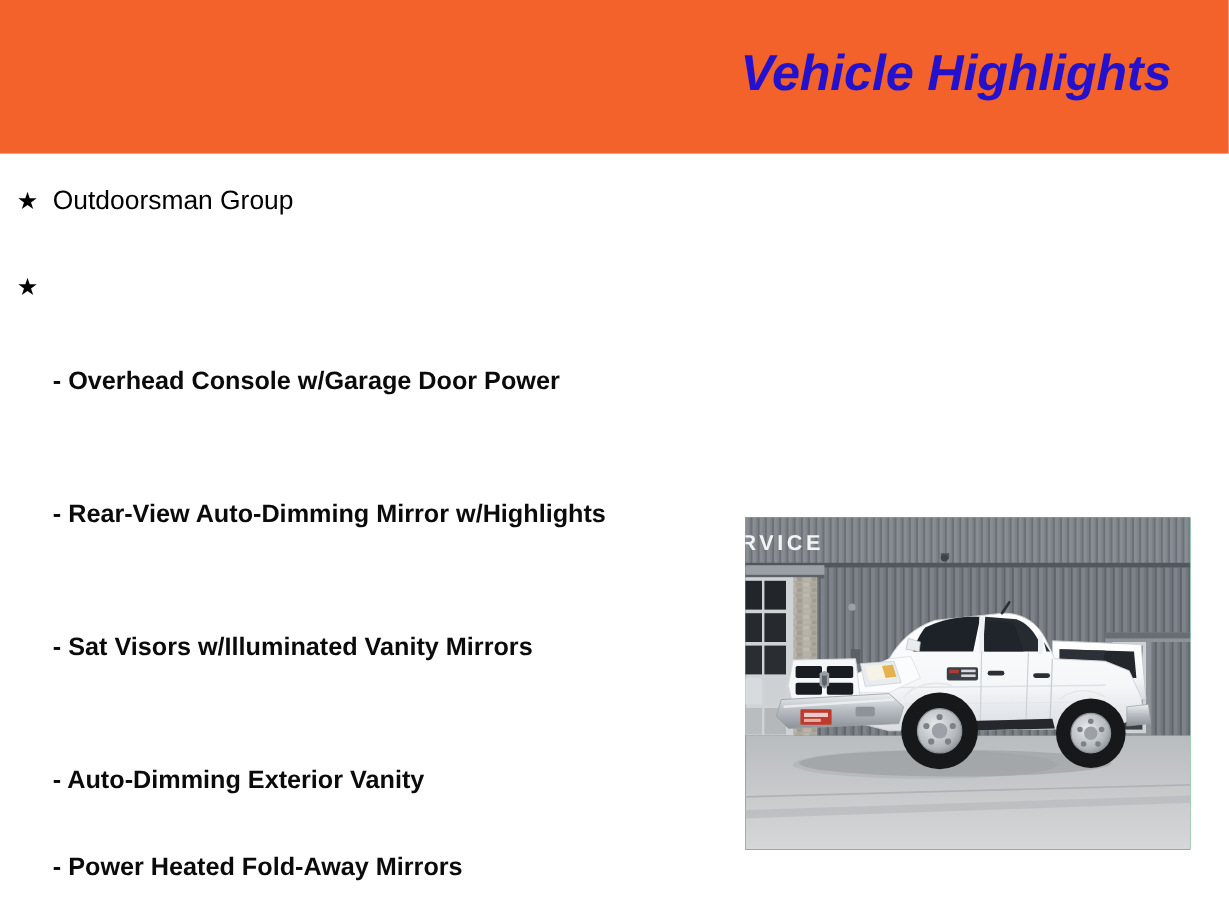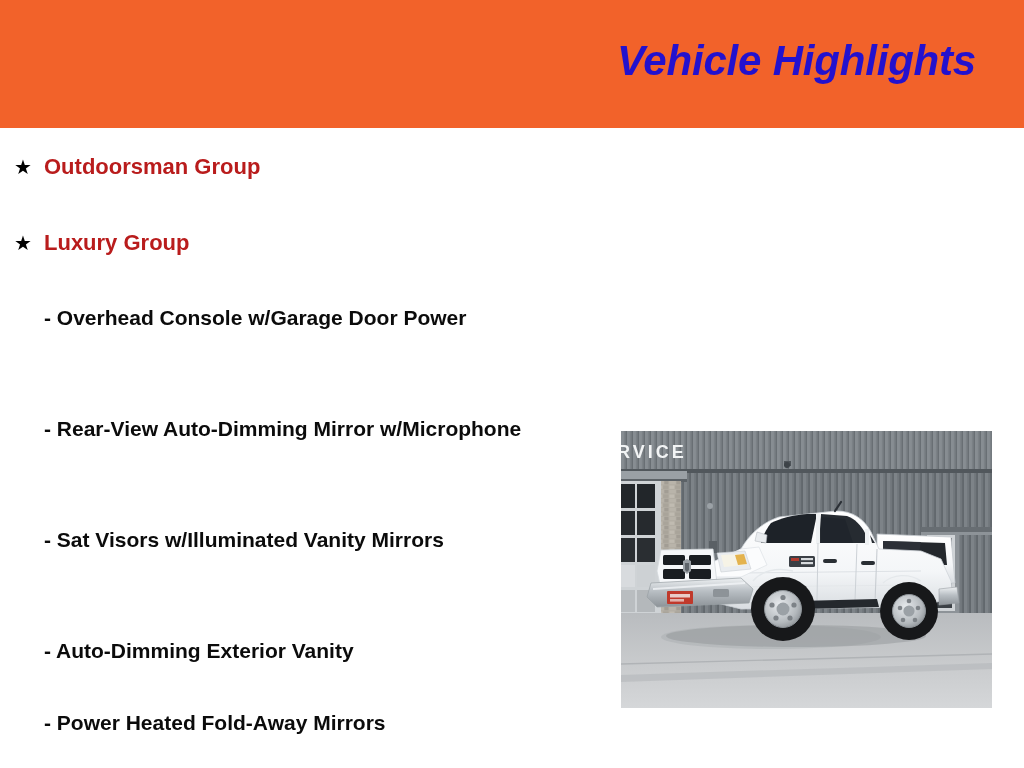--- a/index.html
+++ b/index.html
@@ -68,22 +68,22 @@
   }
   .star-bullet {
     font-size: 20px;
     line-height: 1;
     color: #000000;
     width: 16px;
     display: inline-block;
   }
   .top-item-label {
     font-size: 22px;
-    font-weight: bold;
-    color: #b91c1c;
+    font-weight: normal;
+    color: #000000;
     line-height: 1.15;
   }
 
   #top-item-0 { top: 26px; }
   #top-item-1 { top: 102px; }
 
   .sub-item {
     position: absolute;
     left: 44px;
     width: 520px;
@@ -121,25 +121,24 @@
 
   <ul id="highlights-list">
 
     <li class="top-item" id="top-item-0">
       <span class="star-bullet">★</span>
       <span class="top-item-label">Outdoorsman Group</span>
     </li>
 
     <li class="top-item" id="top-item-1">
       <span class="star-bullet">★</span>
-      <span class="top-item-label">Luxury Group</span>
     </li>
 
     <li class="sub-item" id="sub-item-0">- Overhead Console w/Garage Door Power</li>
-    <li class="sub-item" id="sub-item-1">- Rear-View Auto-Dimming Mirror w/Microphone</li>
+    <li class="sub-item" id="sub-item-1">- Rear-View Auto-Dimming Mirror w/Highlights</li>
     <li class="sub-item" id="sub-item-2">- Sat Visors w/Illuminated Vanity Mirrors</li>
     <li class="sub-item" id="sub-item-3">- Auto-Dimming Exterior Vanity</li>
     <li class="sub-item" id="sub-item-4">- Power Heated Fold-Away Mirrors</li>
 
   </ul>
 
   <div id="vehicle-photo">
     <svg width="371" height="277" viewBox="0 0 371 277" xmlns="http://www.w3.org/2000/svg">
       <defs>
         <linearGradient id="bodyGrad" x1="0" y1="0" x2="0" y2="1">

